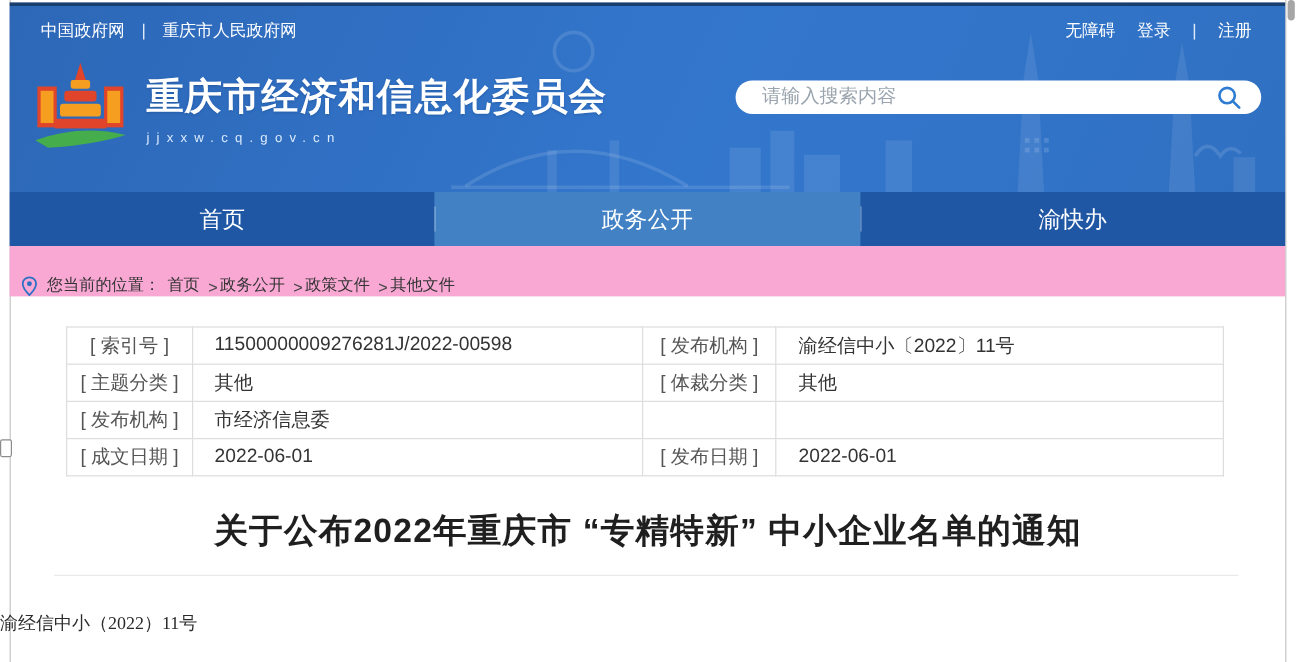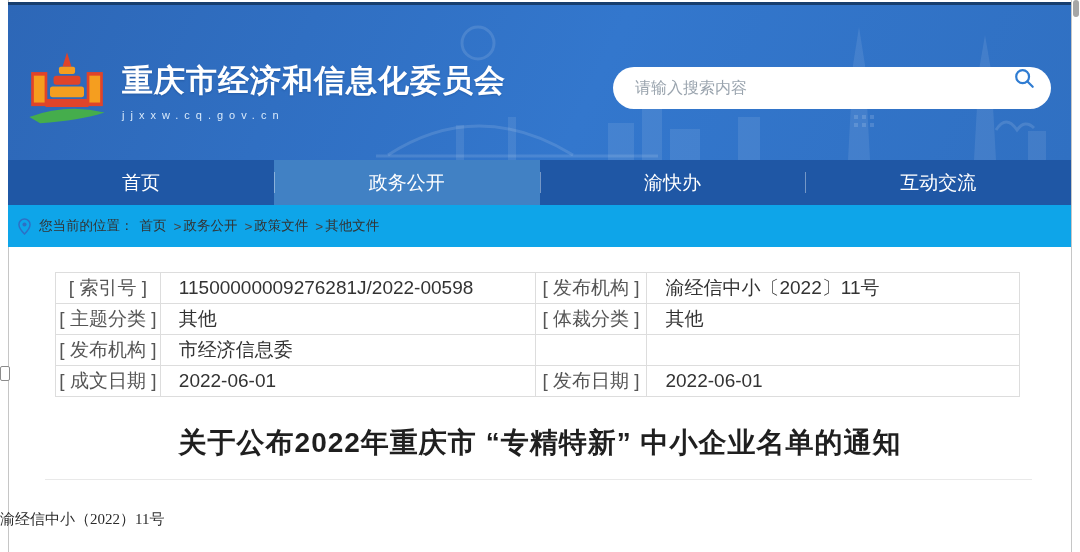--- a/index.html
+++ b/index.html
@@ -24,49 +24,49 @@
   .topbar-right .sep { margin:0 2px 0 14px; }
   .topbar-right a.tight { margin-left:12px; }
 
   .brand { position:absolute; left:16px; top:42px; display:flex; align-items:center;justify-content:space-between; }
   .brand-logo { width:86px; height:86px; flex:0 0 auto; cursor:pointer; }
   .brand-text { margin-left:12px; }
   .site-name { font-size:31px; font-weight:700; color:#fff; letter-spacing:1px;
                text-shadow:0 1px 2px rgba(0,40,90,.25); }
   .site-url  { margin-top:7px; font-size:11px; color:#d9eafb; letter-spacing:6px; }
 
-  .searchbox { position:absolute; right:20px; top:62px; width:438px; height:42px;
-               background:#fff; border-radius:21px; display:flex; 
+  .searchbox { position:absolute; right:20px; top:62px; width:438px; height:28px;
+               background:#fff; border-radius:21px; display:flex; align-items:center;
                padding:0 16px 0 22px; }
   .searchbox input { flex:1; border:none; outline:none; background:transparent;
                      font-size:16px; color:#333; font-family:"Liberation Sans",sans-serif; }
   .searchbox input::placeholder { color:#9aa4ae; }
   .search-icon { width:22px; height:22px; cursor:pointer; flex:0 0 auto; }
 
   
   .nav { position:absolute; left:8px; width:1063px; top:160px; height:45px;
          background:#1f57a5; display:flex; }
   .nav-item { flex:1; display:flex; align-items:center; justify-content:center;
               color:#fff; font-size:19px; cursor:pointer; position:relative; }
   .nav-item + .nav-item::before { content:""; position:absolute; left:0; top:12px;
               height:21px; width:1px; background:rgba(255,255,255,.38); }
   .nav-item.active { background:#4181c4; }
 
   
   .breadcrumb { position:absolute; left:8px; top:205px; height:42px; right:9px;
-                display:flex; align-items:center; padding-left:10px;
-                font-size:13.5px; color:#333; background:#0ea5e9; }
+                display:flex; align-items:flex-end; padding-left:10px;
+                font-size:13.5px; color:#333; background:#f9a8d4; }
   .pin-icon { width:13px; height:17px; margin-right:8px; }
   .breadcrumb a { color:#333; text-decoration:none; cursor:pointer; }
   .crumb-sep { margin:0 2px 0 7px; color:#444; }
   .crumb-prefix { margin-right:6px; }
 
   
   .meta { position:absolute; left:55px; top:272px; width:965px;
-          border-collapse:collapse; font-size:19px; color:#333; }
+          border-collapse:collapse; font-size:16px; color:#333; }
   .meta td { border:1px solid #ddd; height:31px; }
   .meta td.lbl { text-align:center; color:#555; }
   .meta td.val { padding-left:18px; }
   .c1 { width:105px; } .c2 { width:375px; } .c3 { width:112px; } .c4 { width:373px; }
 
   
   .doc-title { position:absolute; top:424px; left:0; right:0; text-align:center;
                font-size:28px; font-weight:700; color:#1f1f1f; letter-spacing:1px; }
   .divider   { position:absolute; top:479px; left:45px; right:48px; height:1px; background:#e9e9e9; }
   .doc-number{ position:absolute; top:510px; left:0; right:0; text-align:left;
@@ -109,20 +109,33 @@
       <g fill="rgba(255,255,255,0.14)">
         <rect x="846" y="110" width="4" height="4"></rect>
           <rect x="854" y="110" width="4" height="4"></rect>
         <rect x="862" y="110" width="4" height="4"></rect>
           <rect x="846" y="118" width="4" height="4"></rect>
         <rect x="854" y="118" width="4" height="4"></rect>
           <rect x="862" y="118" width="4" height="4"></rect>
       </g>
     </svg>
 
+    <div class="topbar">
+      <div class="topbar-left">
+        <a>中国政府网</a>
+        <span class="sep">|</span>
+        <a>重庆市人民政府网</a>
+      </div>
+      <div class="topbar-right">
+        <a>无障碍</a>
+        <a>登录</a>
+        <span class="sep">|</span>
+        <a class="tight">注册</a>
+      </div>
+    </div>
 
     <div class="brand">
       <svg class="brand-logo" viewBox="0 0 96 96">
         <rect x="8" y="28" width="18" height="38" fill="#e0442a"></rect>
         <rect x="11" y="32" width="12" height="30" fill="#f59e1f"></rect>
         <rect x="70" y="28" width="18" height="38" fill="#e0442a"></rect>
         <rect x="73" y="32" width="12" height="30" fill="#f59e1f"></rect>
         <polygon points="48,6 43,22 53,22" fill="#e0442a"></polygon>
         <rect x="39" y="22" width="18" height="8" rx="2" fill="#f59e1f"></rect>
         <rect x="33" y="32" width="30" height="10" rx="3" fill="#e0442a"></rect>
@@ -142,21 +155,20 @@
         <circle cx="10.5" cy="10.5" r="7" fill="none" stroke="#2f7cd2" stroke-width="2.4"></circle>
         <line x1="15.8" y1="15.8" x2="21.5" y2="21.5" stroke="#2f7cd2" stroke-width="2.4" stroke-linecap="round"></line>
       </svg>
     </div>
   </div>
 
   <div class="nav">
     <div class="nav-item">首页</div>
     <div class="nav-item active">政务公开</div>
     <div class="nav-item">渝快办</div>
-    <div class="nav-item">互动交流</div>
   </div>
 
   <div class="breadcrumb">
     <svg class="pin-icon" viewBox="0 0 14 18">
       <path d="M7 1 C 3.7 1 1 3.6 1 6.8 C 1 11 7 17 7 17 C 7 17 13 11 13 6.8 C 13 3.6 10.3 1 7 1 Z" fill="none" stroke="#2e6fc5" stroke-width="1.6"></path>
       <circle cx="7" cy="6.8" r="2.2" fill="#2e6fc5"></circle>
     </svg>
     <span class="crumb-prefix">您当前的位置：</span>
     <a>首页</a>
     <span class="crumb-sep">&gt;</span>

